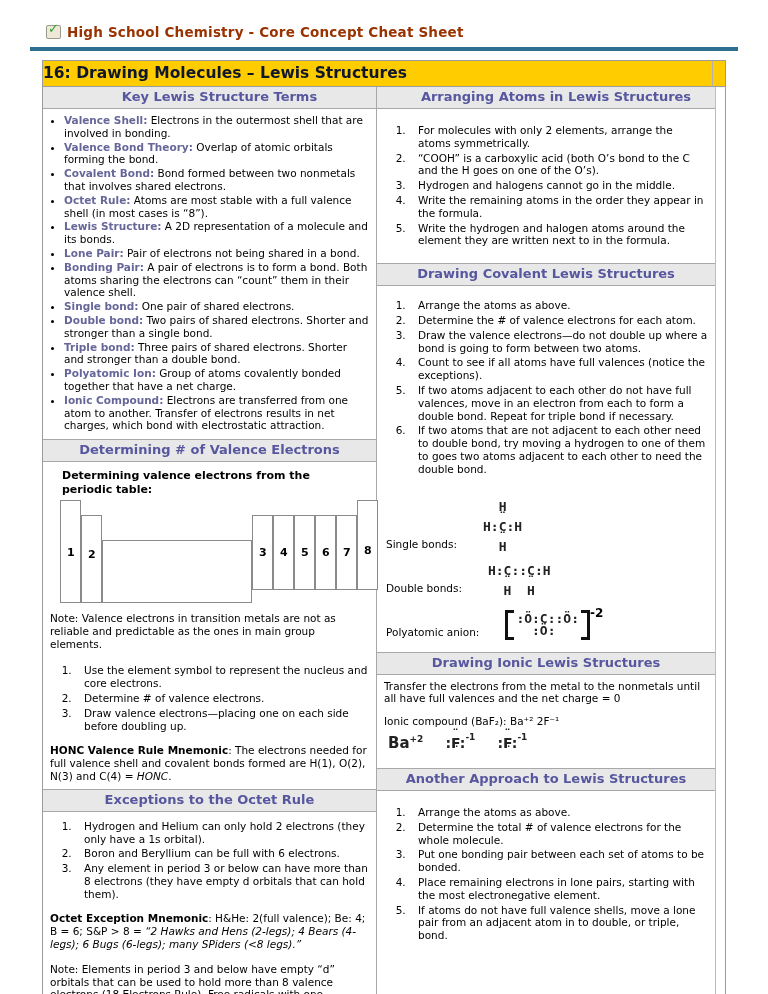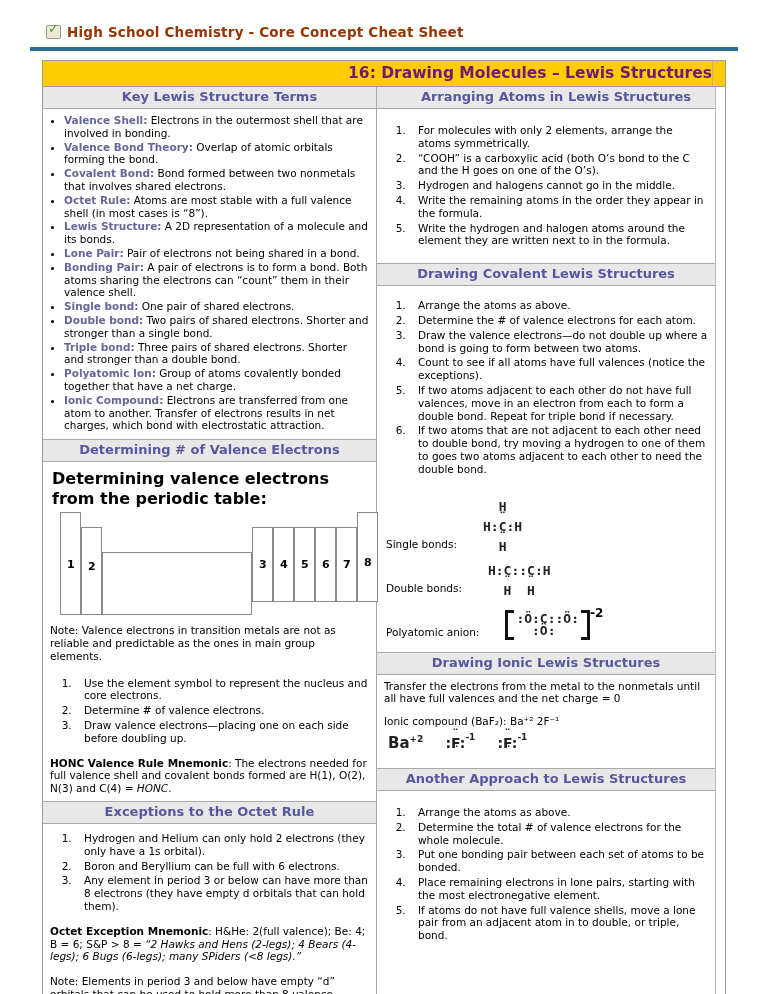--- a/index.html
+++ b/index.html
@@ -20,22 +20,22 @@
     position:absolute; left:1px; top:-4px; color:#2f9e2f; font-weight:bold;
     font-size:13px; line-height:13px;
   }
   .doc-title .t { color:#993300; font-weight:bold; font-size:13.5px; letter-spacing:0.2px; }
   .top-rule { height:4px; background:#2e6e8e; margin-bottom:9px; }
 
   
   .sheet { margin:0 12px; border:1px solid #9c9c9c; }
   .banner { display:flex; border-bottom:1px solid #9c9c9c; }
   .banner-main {
-    flex:1; background:#ffcc00; color:#701a75; font-weight:bold; font-size:15.5px;
-    text-align:right; padding:3px 0 4px; border-right:1px solid #b1b1b1;
+    flex:1; background:#ffcc00; color:#0f172a; font-weight:bold; font-size:15.5px;
+    text-align:left; padding:3px 0 4px; border-right:1px solid #b1b1b1;
   }
   .banner-sliver { width:12px; background:#ffcc00; }
 
   .cols { display:flex; align-items:stretch; }
   .col { display:flex; flex-direction:column; }
   .col-left  { width:333px; }
   .col-right { width:339px; border-left:1px solid #a8a8a8; }
   .col-sliver { flex:1; border-left:1px solid #bdbdbd; background:#fff; }
 
   .sec-h {
@@ -53,21 +53,21 @@
 
   ol.steps { list-style:decimal; padding-left:25px; margin-top:3px; }
   ol.steps li { padding-left:9px; margin-bottom:2px; }
 
   .bold-black { font-weight:bold; color:#000; }
   .mnemo { margin-top:12px; }
   .note-p { margin-top:12px; }
   .ital { font-style:italic; }
 
   
-  .pt-caption { font-weight:bold; font-size:16px; margin:2px 2px 4px; }
+  .pt-caption { font-weight:bold; font-size:11px; margin:2px 12px 4px; }
   .pt { position:relative; width:330px; height:104px; margin:2px auto 8px; }
   .pt .box { position:absolute; border:1px solid #8a8a8a; background:#fff; }
   .pt .num { position:absolute; font-weight:bold; font-size:11px; color:#000; }
   .pt-note { margin-top:2px; }
 
   
   .mol-row { display:flex; align-items:flex-end; gap:26px; margin:10px 0 14px 2px; }
   .mol-label { font-size:10.5px; padding-bottom:1px; white-space:nowrap; }
   pre.mol {
     font-family:"DejaVu Sans Mono", monospace; font-weight:bold; color:#222;

